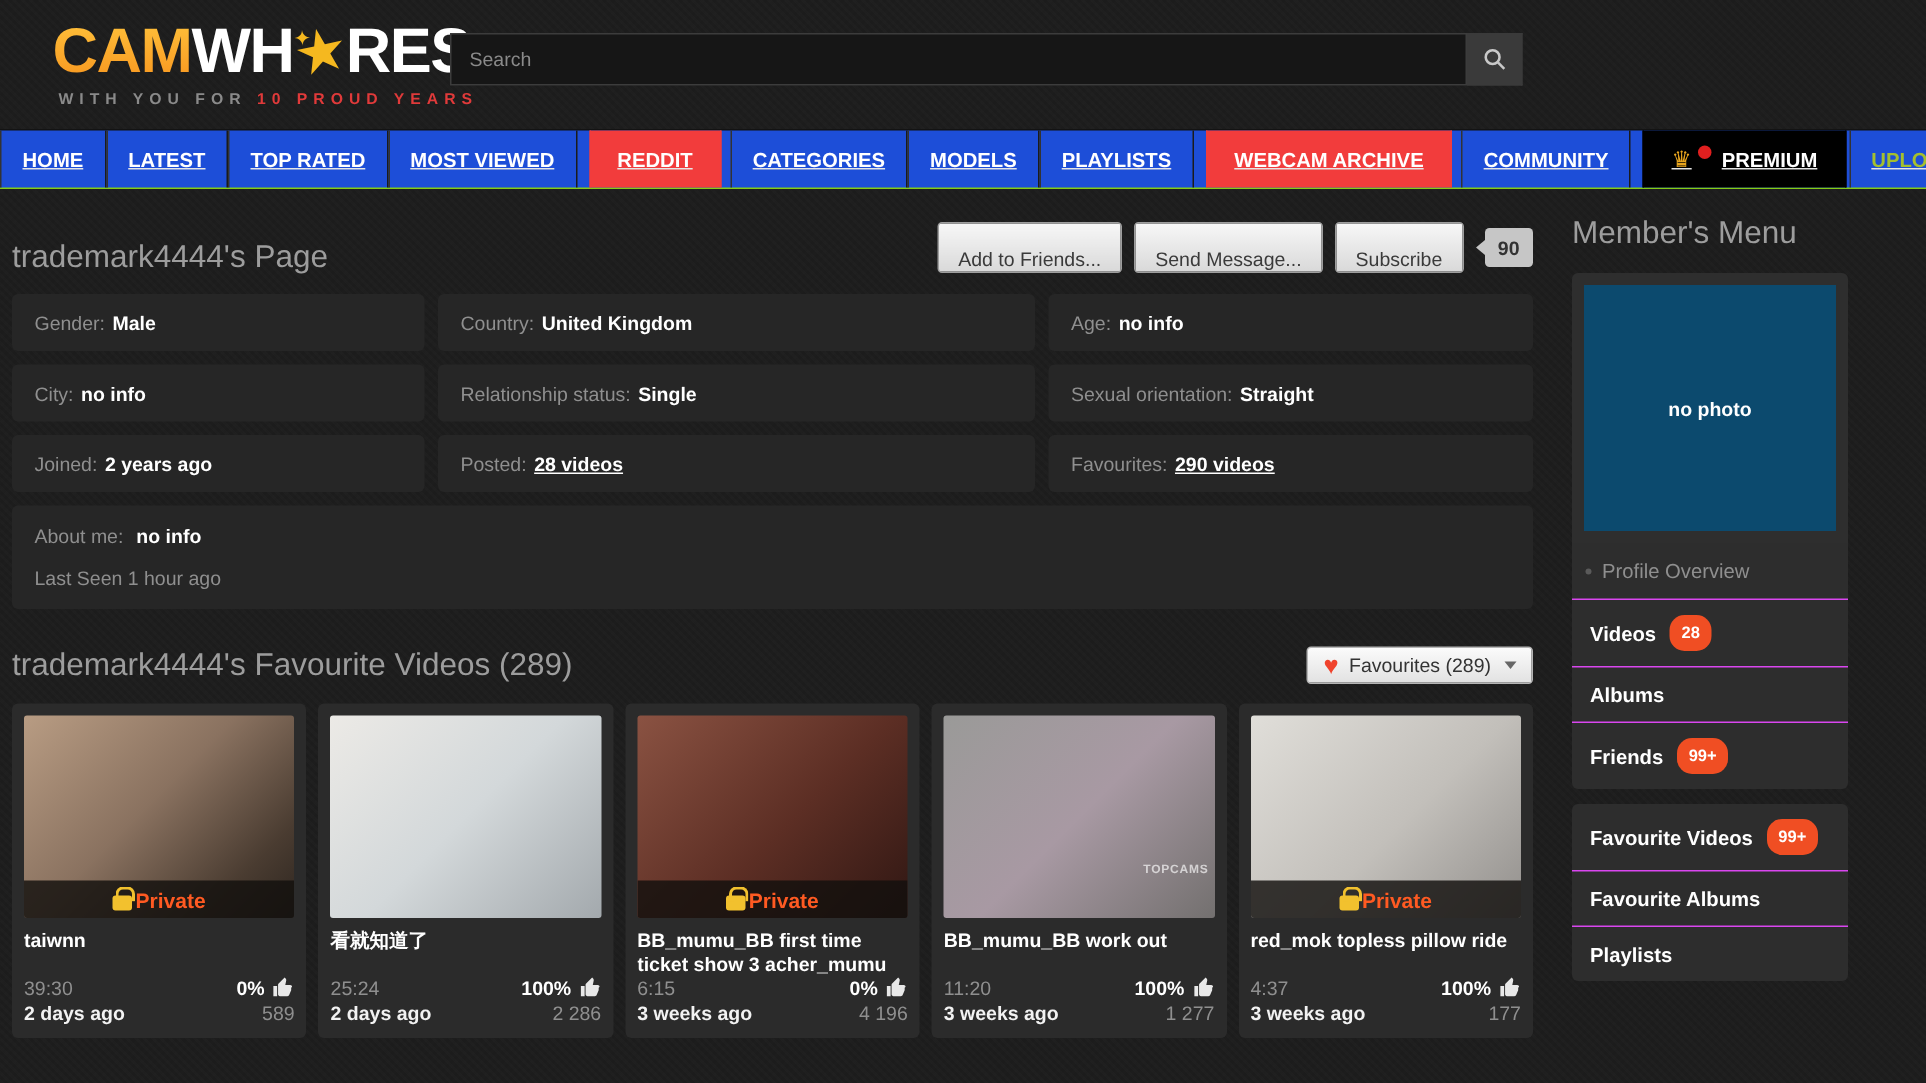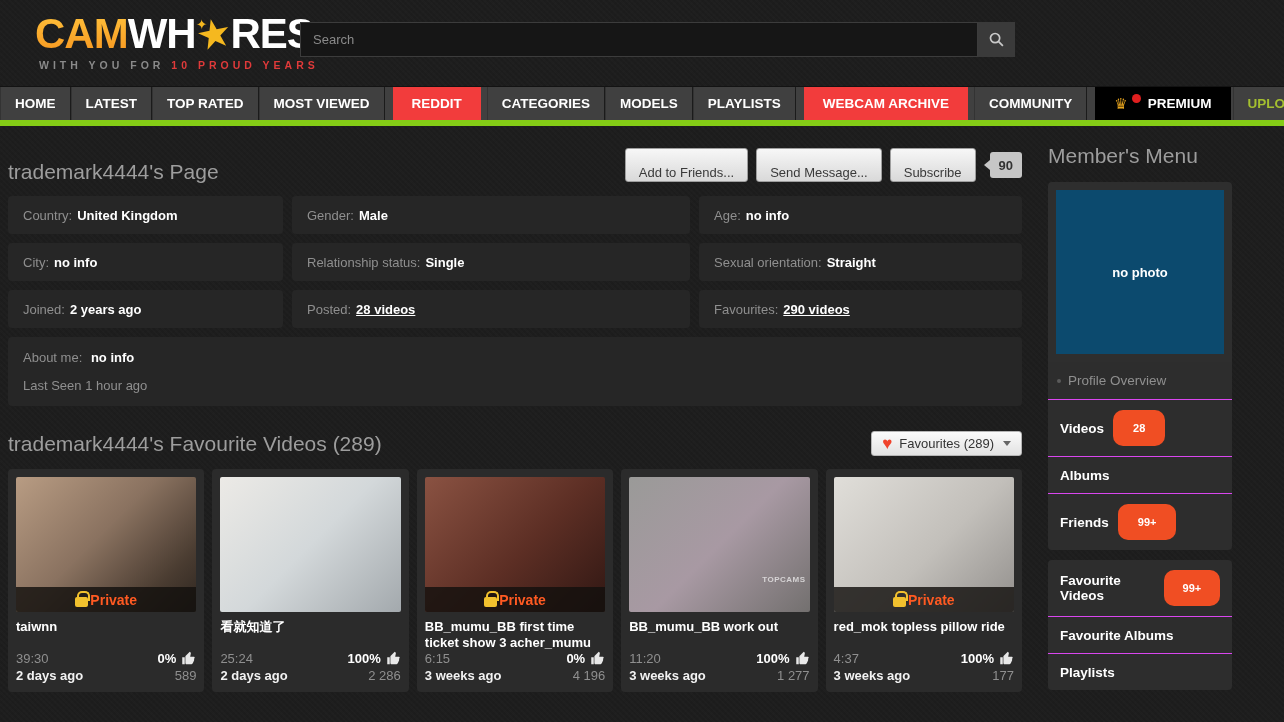--- a/index.html
+++ b/index.html
@@ -37,22 +37,22 @@
     color:#bdbdbd; font-size:13px; padding:0 12px; outline:none;
     font-family:"Liberation Sans","DejaVu Sans",sans-serif;
   }
   .searchinput::placeholder { color:#8a8a8a; }
   .searchbtn {
     width:37px; height:35px; background:#3a3a3a; border:1px solid #3a3a3a; border-left:none;
     display:flex; align-items:center; justify-content:center; cursor:pointer;
   }
   
   .nav {
-    position:relative; height:40px; background:#404040; display:flex; align-items:stretch;
-    border-top:1px solid #131313; border-bottom:6px solid #84cc16; z-index:2;
+    position:relative; height:40px; background:#1d4ed8; display:flex; align-items:stretch;
+    border-top:1px solid #131313; border-bottom:1px solid #84cc16; z-index:2;text-decoration:underline;
   }
   .nav a {
     display:flex; align-items:center; padding:0 14px; text-decoration:none;
     color:#ffffff; font-weight:bold; font-size:13.5px; white-space:nowrap;
     border-right:1px solid #1b1b1b; border-left:1px solid #333; cursor:pointer;
   }
   .nav a.red { background:#f23c3c; border-color:#f23c3c; margin-left:8px; margin-right:6px; padding:12px 18px; }
   .nav a.premium { background:#000000; border-color:#000; margin-left:8px; margin-right:2px; padding:0 18px; }
   .nav a.upload { color:#a4bf2f; }
   .crown-icon { color:#e8a51e; font-size:15px; margin-right:4px; line-height:1; }
@@ -140,22 +140,22 @@
     display:flex; align-items:center; padding:10px 12px; border-top:1px solid #d946ef;
     font-size:13.5px; font-weight:bold; color:#fff; cursor:pointer; min-height:37px;
   }
   .menu-item:first-child { border-top:none; }
   .menu-item.muted { color:#8f8f8f; font-weight:normal; padding-left:20px; position:relative; }
   .menu-item.muted .dot {
     position:absolute; left:9px; top:17px; width:4px; height:4px; border-radius:50%; background:#5a5a5a;
   }
   .menu-badge {
     background:#f04e23; color:#fff; font-size:11px; font-weight:bold; margin-left:9px;
-    min-width:20px; height:36px; border-radius:10px; display:inline-flex; align-items:center;
-    justify-content:center; padding:0 20px;
+    min-width:20px; height:24px; border-radius:10px; display:inline-flex; align-items:center;
+    justify-content:center; padding:0 8px;
   }
 </style>
 </head>
 <body>
 
 <div class="texture"></div>
 
 <div class="header">
   <div class="logo">
     <div class="logo-line">
@@ -204,26 +204,26 @@
     <div class="profile-actions">
       <button class="btn">Add to Friends...</button>
       <button class="btn">Send Message...</button>
       <button class="btn">Subscribe</button>
       <span class="count-badge">90</span>
     </div>
   </div>
 
   <div class="info-grid">
     <div class="info-box">
+      <span class="info-label">Gender:</span>
+      <span class="info-value">Male</span>
+    </div>
+    <div class="info-box">
       <span class="info-label">Country:</span>
       <span class="info-value">United Kingdom</span>
-    </div>
-    <div class="info-box">
-      <span class="info-label">Gender:</span>
-      <span class="info-value">Male</span>
     </div>
     <div class="info-box">
       <span class="info-label">Age:</span>
       <span class="info-value">no info</span>
     </div>
     <div class="info-box">
       <span class="info-label">City:</span>
       <span class="info-value">no info</span>
     </div>
     <div class="info-box">

